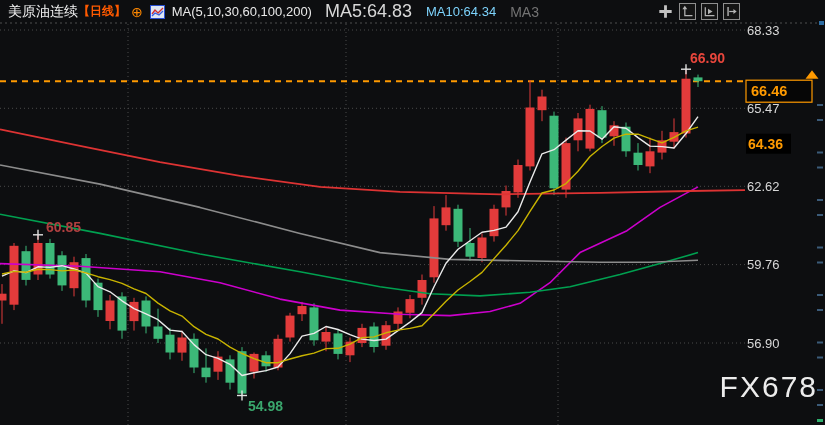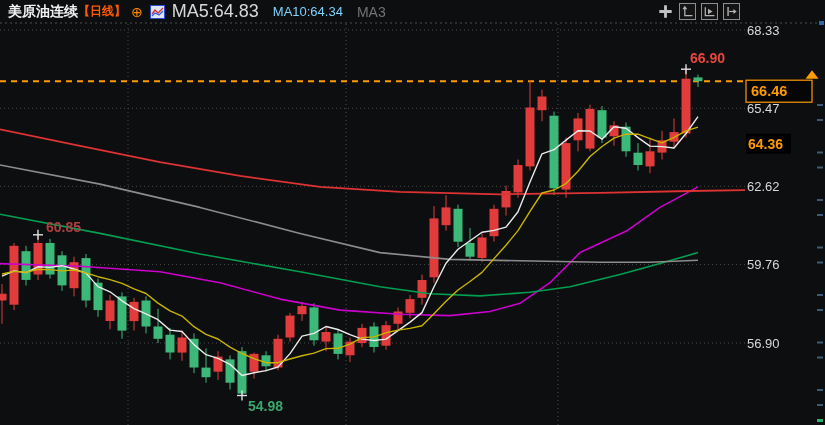--- a/index.html
+++ b/index.html
@@ -1,20 +1,20 @@
 <!DOCTYPE html>
 <html><head>
 <meta charset="utf-8">
 <style>
   html,body{margin:0;padding:0;background:#000;}
   .stage{position:relative;width:825px;height:425px;background:#0d0e10;overflow:hidden;
          font-family:"Liberation Sans",sans-serif;}
   #chart{position:absolute;left:0;top:0;}
   .hdr{position:absolute;left:0;top:0;width:825px;height:23px;display:flex;align-items:center;z-index:5;}
-  .sym{color:#f2f2f2;font-weight:bold;font-size:14px;margin-left:8px;}
+  .sym{color:#f2f2f2;font-weight:normal;font-size:14px;margin-left:8px;}
   .period{color:#ff5a00;font-weight:bold;font-size:12px;}
   .oplus{color:#ff8800;font-size:14px;margin:0 7px 0 5px;line-height:1;}
   .klicon{width:15px;height:14px;margin-right:7px;}
   .magroup{color:#e9e9e9;font-size:13px;margin-right:13px;}
   .ma5{color:#d8d8d8;font-size:18px;margin-right:14px;}
   .ma10{color:#7dd3fc;font-size:13px;margin-right:14px;}
   .ma30{color:#737373;font-size:14px;}
   .tools{position:absolute;right:85px;top:3px;display:flex;gap:5px;z-index:6;}
   .tbtn{width:17px;height:17px;padding:0;background:#141414;border:1px solid #8f8f8f;
         display:flex;align-items:center;justify-content:center;cursor:pointer;box-sizing:border-box;}
@@ -218,20 +218,21 @@
 
   <div class="hdr">
     <span class="sym">美原油连续</span>
     <span class="period">【日线】</span>
     <span class="oplus">⊕</span>
     <svg class="klicon" viewBox="0 0 15 14">
       <rect x="0.5" y="0.5" width="14" height="13" fill="#dfe6f2" stroke="#2a4fd0" stroke-width="1"></rect>
       <polyline points="2,9 5,5 8,8 13,3" fill="none" stroke="#d03030" stroke-width="1.3"></polyline>
       <polyline points="2,11 5,8 9,10 13,6" fill="none" stroke="#3a5fe0" stroke-width="1.3"></polyline>
     </svg>
+    <span class="magroup">MA(5,10,30,60,100,200)</span>
     <span class="ma5">MA5:64.83</span>
     <span class="ma10">MA10:64.34</span>
     <span class="ma30">MA3</span>
   </div>
 
   <div class="tools">
     <button class="tbtn noborder">
       <svg width="15" height="15" viewBox="0 0 17 17">
         <path d="M8.5 1.5v14M1.5 8.5h14" stroke="#c2c2c2" stroke-width="3.2"></path>
       </svg>
@@ -250,13 +251,14 @@
     </button>
     <button class="tbtn">
       <svg width="13" height="13" viewBox="0 0 17 17">
         <path d="M4 2.5v12" stroke="#b5b5b5" stroke-width="1.8" fill="none"></path>
         <path d="M5.5 8.5h7" stroke="#b5b5b5" stroke-width="1.6" fill="none"></path>
         <path d="M11 5.2l4.2 3.3-4.2 3.3z" fill="#b5b5b5"></path>
       </svg>
     </button>
   </div>
 
+  <div class="wm">FX678</div>
 </div>
 
 </body></html>

